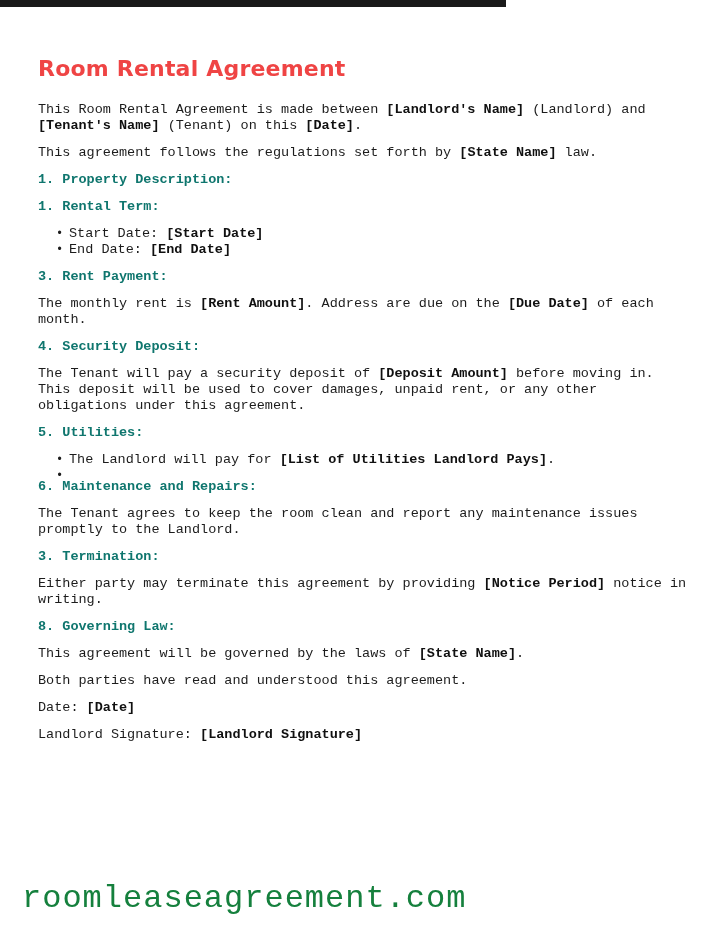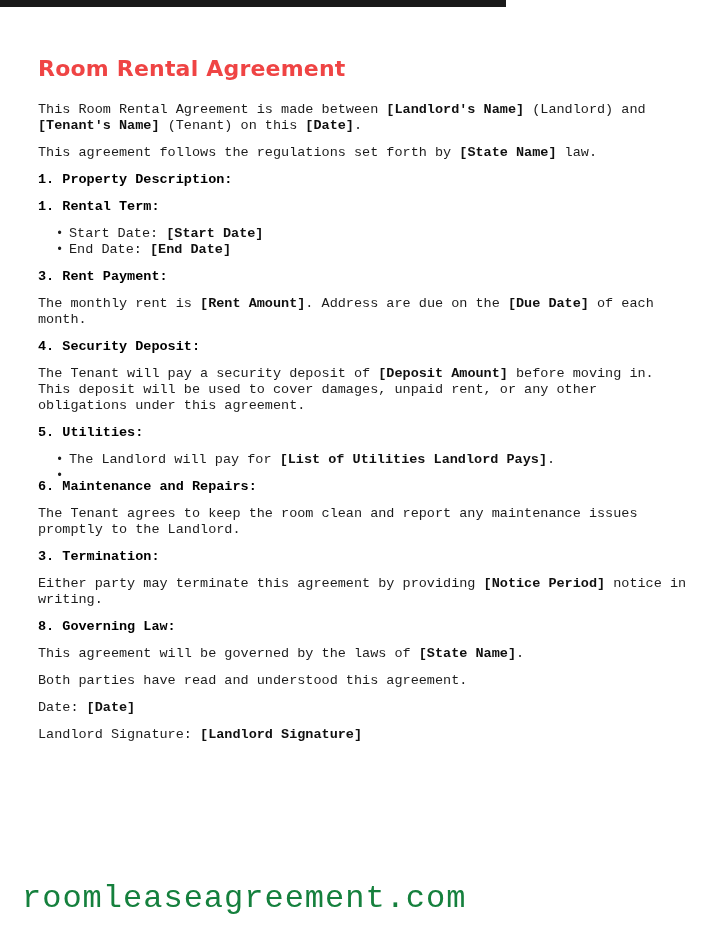--- a/index.html
+++ b/index.html
@@ -31,21 +31,21 @@
     letter-spacing: 0.2px;
   }
   .para, .sec-heading, .bullets li {
     font-size: 13.5px;
     line-height: 16px;
     font-family: Liberation Mono, monospace;
   }
   .para { margin: 11px 0; }
   .sec-heading {
     font-weight: 700;
-    color: #000000;
+    color: #0f766e;
     margin: 11px 0;
   }
   b { font-weight: 700; color: #101010; }
   ul.bullets {
     list-style: none;
     margin: 11px 0;
     padding: 0 0 0 18px;
   }
   ul.bullets li { position: relative; padding-left: 13px; }
   ul.bullets li .bullet {

